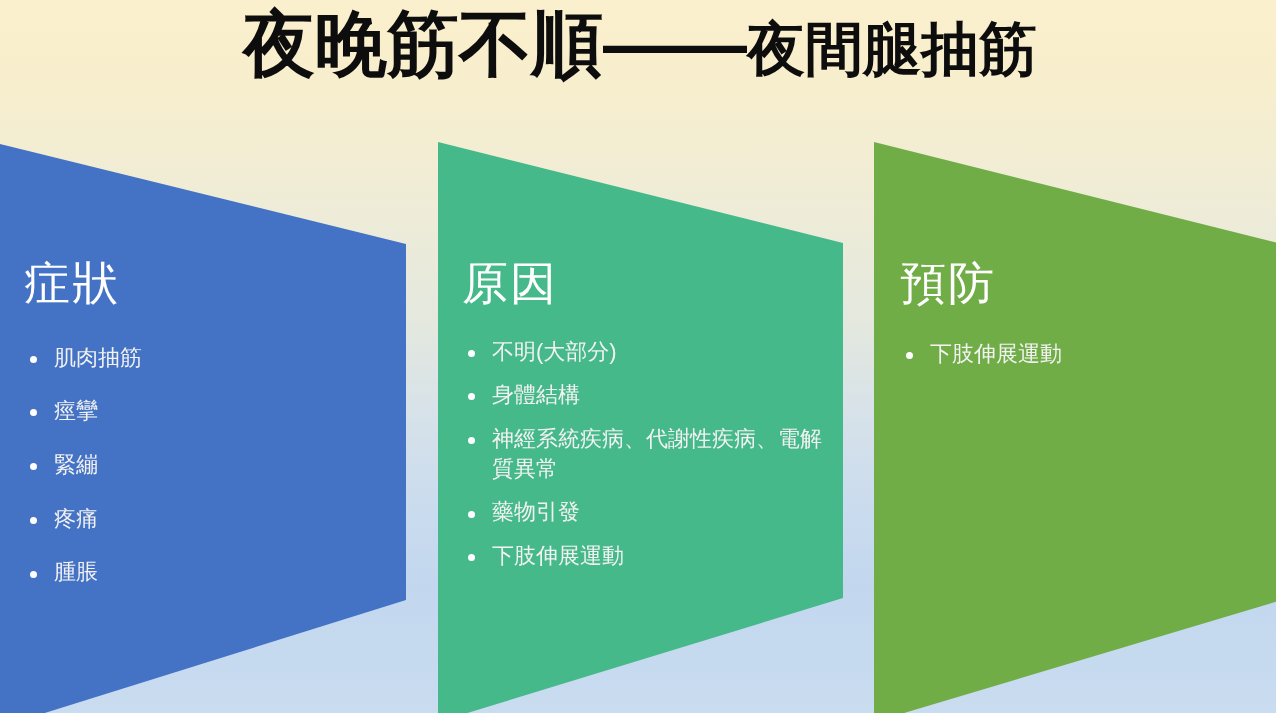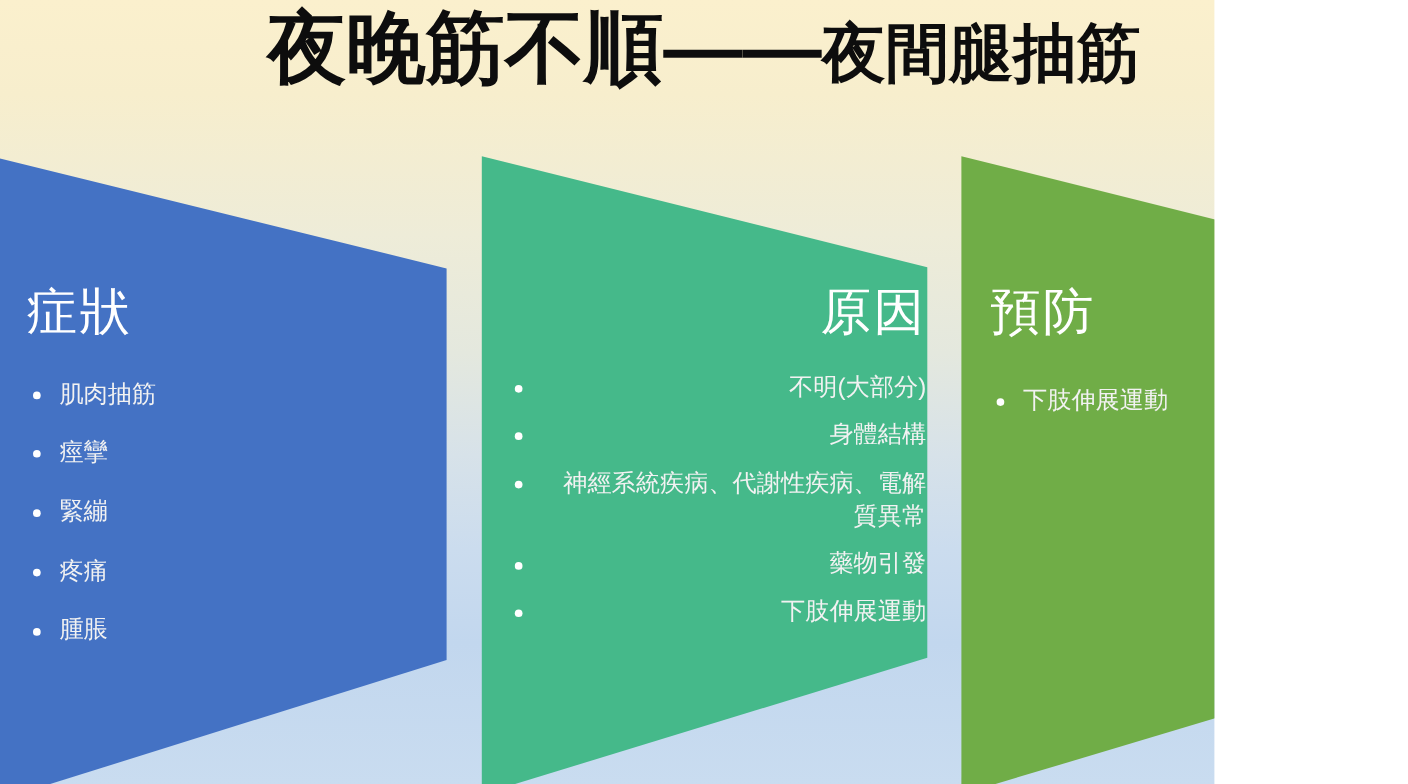--- a/index.html
+++ b/index.html
@@ -3,21 +3,21 @@
 <meta charset="utf-8">
 <style>
   * { margin:0; padding:0; box-sizing:border-box; }
   html, body {
     width:1280px; height:713px;
     overflow:hidden;
     font-family:"Liberation Sans","DejaVu Sans",sans-serif;
   }
   .slide {
     position:relative;
-    width:1104px; height:713px;
+    width:1276px; height:713px;
     background:linear-gradient(to bottom,
        #fbf0cd 0%,
        #f7eecd 12%,
        #eeecd8 30%,
        #e4e8de 45%,
        #d7e2e9 58%,
        #cbdcee 70%,
        #c2d7ee 82%,
        #c9dcf0 100%);
     overflow:hidden;
@@ -78,27 +78,27 @@
     border-radius:50%;
     background:#ffffff;
   }
 
   
   #panel-text-1 { left:24px;  top:258px; width:330px; }
   #panel-text-1 .panel-head { margin-bottom:34px; }
   #panel-text-1 .bullets li { margin-bottom:24px; }
 
   
-  #panel-text-2 { left:462px; top:258px; width:380px;text-align:right; }
+  #panel-text-2 { left:462px; top:258px; width:380px; }
   #panel-text-2 .panel-head { margin-bottom:28px; }
   #panel-text-2 .bullets li { margin-bottom:14px; }
 
   
   #panel-text-3 { left:900px; top:258px; width:350px; }
-  #panel-text-3 .panel-head { margin-bottom:40px; }
+  #panel-text-3 .panel-head { margin-bottom:30px; }
   #panel-text-3 .bullets li { margin-bottom:32px; }
 </style>
 </head>
 <body>
 
 <div class="slide">
 
   <div class="title-wrap">
     <span class="title-main">夜晚筋不順——</span><span class="title-sub">夜間腿抽筋</span>
   </div>

